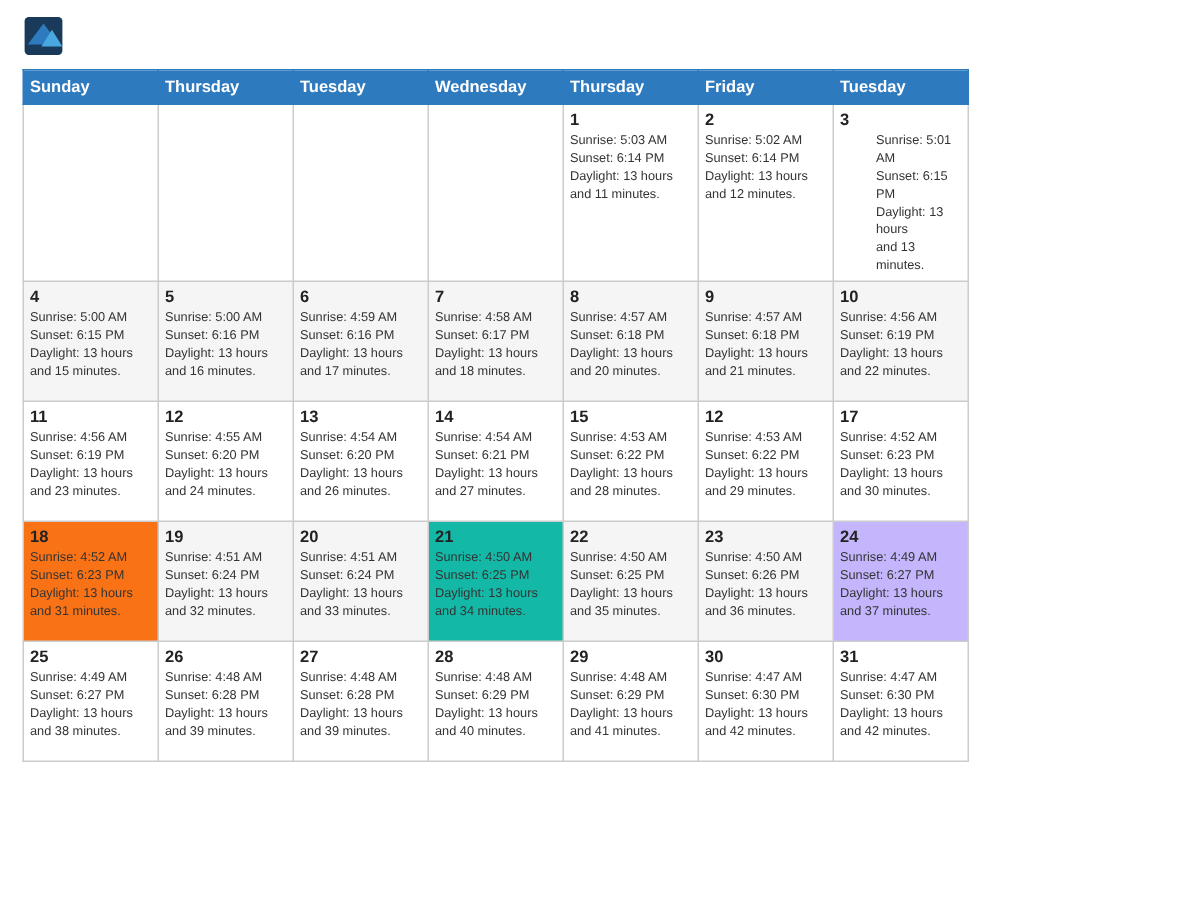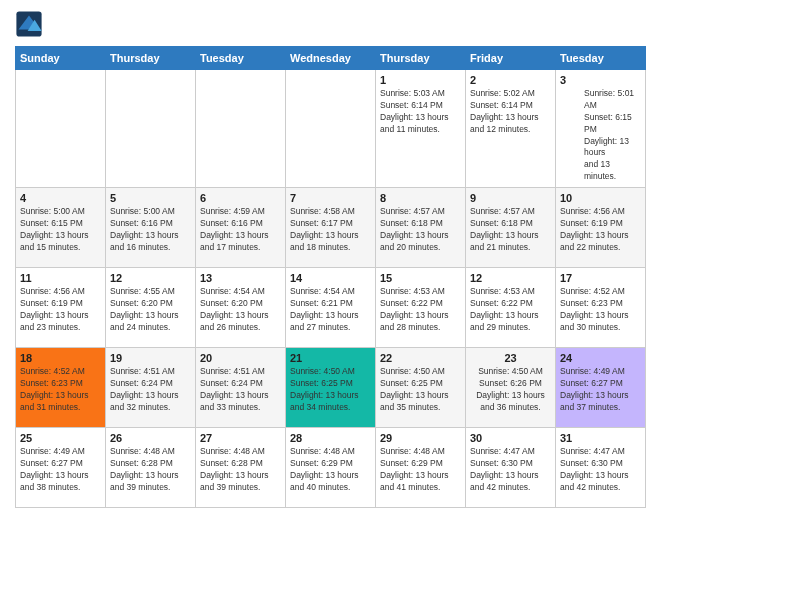--- a/index.html
+++ b/index.html
@@ -285,21 +285,21 @@
 Daylight: 13 hours
 and 34 minutes.</div>
           </td>
           <td style="background: rgb(245, 245, 245);">
             <div class="day-num">22</div>
             <div class="day-info" style="white-space: pre-line;">Sunrise: 4:50 AM
 Sunset: 6:25 PM
 Daylight: 13 hours
 and 35 minutes.</div>
           </td>
-          <td style="background: rgb(245, 245, 245); text-align: center;">
+          <td style="background: rgb(245, 245, 245);">
             <div class="day-num">23</div>
             <div class="day-info" style="white-space: pre-line;">Sunrise: 4:50 AM
 Sunset: 6:26 PM
 Daylight: 13 hours
 and 36 minutes.</div>
           </td>
           <td style="background: #c4b5fd;">
             <div class="day-num">24</div>
             <div class="day-info" style="white-space: pre-line;">Sunrise: 4:49 AM
 Sunset: 6:27 PM

